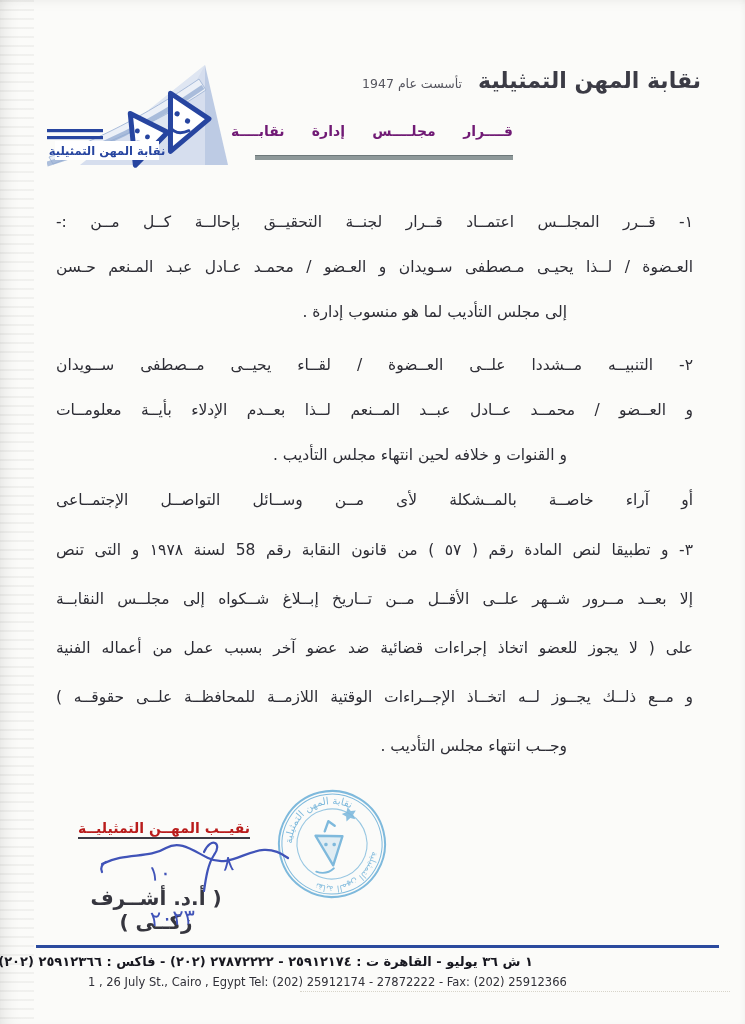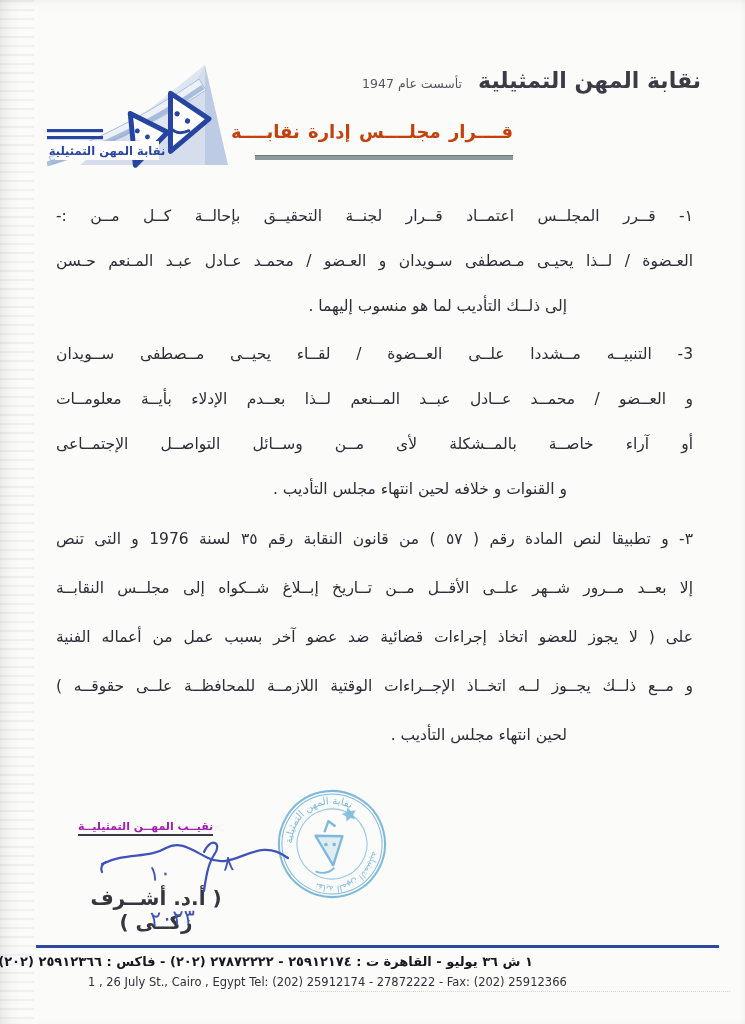--- a/index.html
+++ b/index.html
@@ -19,33 +19,33 @@
   .scan-dots{position:absolute;left:300px;top:991px;width:430px;height:0;border-top:1px dotted rgba(150,140,115,.35);}
 
   
   .logo{position:absolute;left:47px;top:57px;width:188px;height:148px;}
   .org-line{position:absolute;top:68px;right:44px;direction:rtl;display:flex;align-items:baseline;gap:16px;}
   .org-name{font-weight:bold;font-size:22px;color:#3b3b45;}
   .founded{font-size:12.5px;color:#55555e;}
 
   
   .title-block{position:absolute;left:231px;top:114px;width:282px;direction:rtl;}
-  .title-line{font-weight:bold;font-size:18px;color:#c2410c;line-height:35px;white-space:nowrap;text-align:justify;text-align-last:justify;}
+  .title-line{font-weight:bold;font-size:14px;color:#701a75;line-height:35px;white-space:nowrap;text-align:justify;text-align-last:justify;}
   .title-underline{margin-top:6px;height:4px;width:258px;background:#8d9899;border-top:1px solid #6d787a;}
 
   
   .doc-body{position:absolute;top:192px;right:52px;left:56px;direction:rtl;font-size:15.5px;color:#2d2d35;}
-  .para{margin:2px 0 3px 0;}
+  .para{margin:8px 0 3px 0;}
   .para-3{margin-top:3px;}
   .line{line-height:45px;height:45px;white-space:nowrap;overflow:hidden;text-align:justify;text-align-last:justify;}
   .para-3 .line{line-height:49px;height:49px;}
   .line.short{text-align:right;text-align-last:right;padding-left:0;padding-right:126px;}
 
   
-  .sig-role{position:absolute;left:78px;top:820px;z-index:2;direction:rtl;font-weight:bold;font-size:11px;color:#a21caf;}
+  .sig-role{position:absolute;left:78px;top:820px;z-index:2;direction:rtl;font-weight:bold;font-size:14px;color:#b91c1c;}
   .sig-role span{display:inline-block;border-bottom:2px solid #3b3b45;padding-bottom:1px;}
   .sig-svg{position:absolute;left:96px;top:828px;z-index:3;}
   .hand-daymonth{position:absolute;left:148px;top:854px;width:86px;z-index:3;direction:rtl;display:flex;justify-content:space-between;color:#4053b8;font-size:21px;transform:rotate(-4deg);}
   .hand-daymonth .m{transform:translateY(5px);}
   .sig-name{position:absolute;left:66px;top:886px;width:180px;direction:rtl;text-align:center;font-weight:bold;font-size:20px;color:#36363f;}
   .hand-year{position:absolute;left:150px;top:906px;direction:ltr;color:#4053b8;font-size:21px;letter-spacing:10px;transform:rotate(-3deg);}
   .stamp{position:absolute;left:276px;top:788px;z-index:2;opacity:.92;}
 
   
   .footer-rule{position:absolute;left:36px;top:945px;width:683px;height:3px;background:#2b4a9e;}
@@ -91,34 +91,34 @@
 
   <div class="title-block">
     <div class="title-line">قــــرار مجلــــس إدارة نقابــــة</div>
     <div class="title-underline"></div>
   </div>
 
   <div class="doc-body">
     <div class="para">
       <div class="line">١- قــرر المجلــس اعتمــاد قــرار لجنــة التحقيــق بإحالــة كــل مــن :-</div>
       <div class="line">العـضوة / لــذا يحيـى مـصطفى سـويدان و العـضو / محمـد عـادل عبـد المـنعم حـسن</div>
-      <div class="line short">إلى ذلــك التأديب لما هو منسوب إليهما .</div>
+      <div class="line short">إلى مجلس التأديب لما هو منسوب إدارة .</div>
     </div>
     <div class="para">
-      <div class="line">3- التنبيــه مــشددا علــى العــضوة / لقــاء يحيــى مــصطفى ســويدان</div>
+      <div class="line">٢- التنبيــه مــشددا علــى العــضوة / لقــاء يحيــى مــصطفى ســويدان</div>
       <div class="line">و العــضو / محمــد عــادل عبــد المــنعم لــذا بعــدم الإدلاء بأيــة معلومــات</div>
+      <div class="line short">و القنوات و خلافه لحين انتهاء مجلس التأديب .</div>
       <div class="line">أو آراء خاصــة بالمــشكلة لأى مــن وســائل التواصــل الإجتمــاعى</div>
-      <div class="line short">و القنوات و خلافه لحين انتهاء مجلس التأديب .</div>
     </div>
     <div class="para para-3">
-      <div class="line">٣- و تطبيقا لنص المادة رقم ( ٥٧ ) من قانون النقابة رقم ٣٥ لسنة 1976 و التى تنص</div>
+      <div class="line">٣- و تطبيقا لنص المادة رقم ( ٥٧ ) من قانون النقابة رقم 58 لسنة ١٩٧٨ و التى تنص</div>
       <div class="line">إلا بعــد مــرور شــهر علــى الأقــل مــن تــاريخ إبــلاغ شــكواه إلى مجلــس النقابــة</div>
       <div class="line">على ( لا يجوز للعضو اتخاذ إجراءات قضائية ضد عضو آخر بسبب عمل من أعماله الفنية</div>
       <div class="line">و مــع ذلــك يجــوز لــه اتخــاذ الإجــراءات الوقتية اللازمــة للمحافظــة علــى حقوقــه )</div>
-      <div class="line short">لحين انتهاء مجلس التأديب .</div>
+      <div class="line short">وجــب انتهاء مجلس التأديب .</div>
     </div>
   </div>
 
   <div class="sig-role">
     <span>نقيــب المهــن التمثيليــة</span>
   </div>
 
   <svg class="sig-svg" width="200" height="70" viewBox="0 0 200 70">
     <g stroke="#4053b8" stroke-width="2.2" fill="none" stroke-linecap="round">
       <path d="M192,30 C 160,6 140,44 112,30 C 96,22 84,12 70,20 C 52,31 30,24 6,36"></path>

